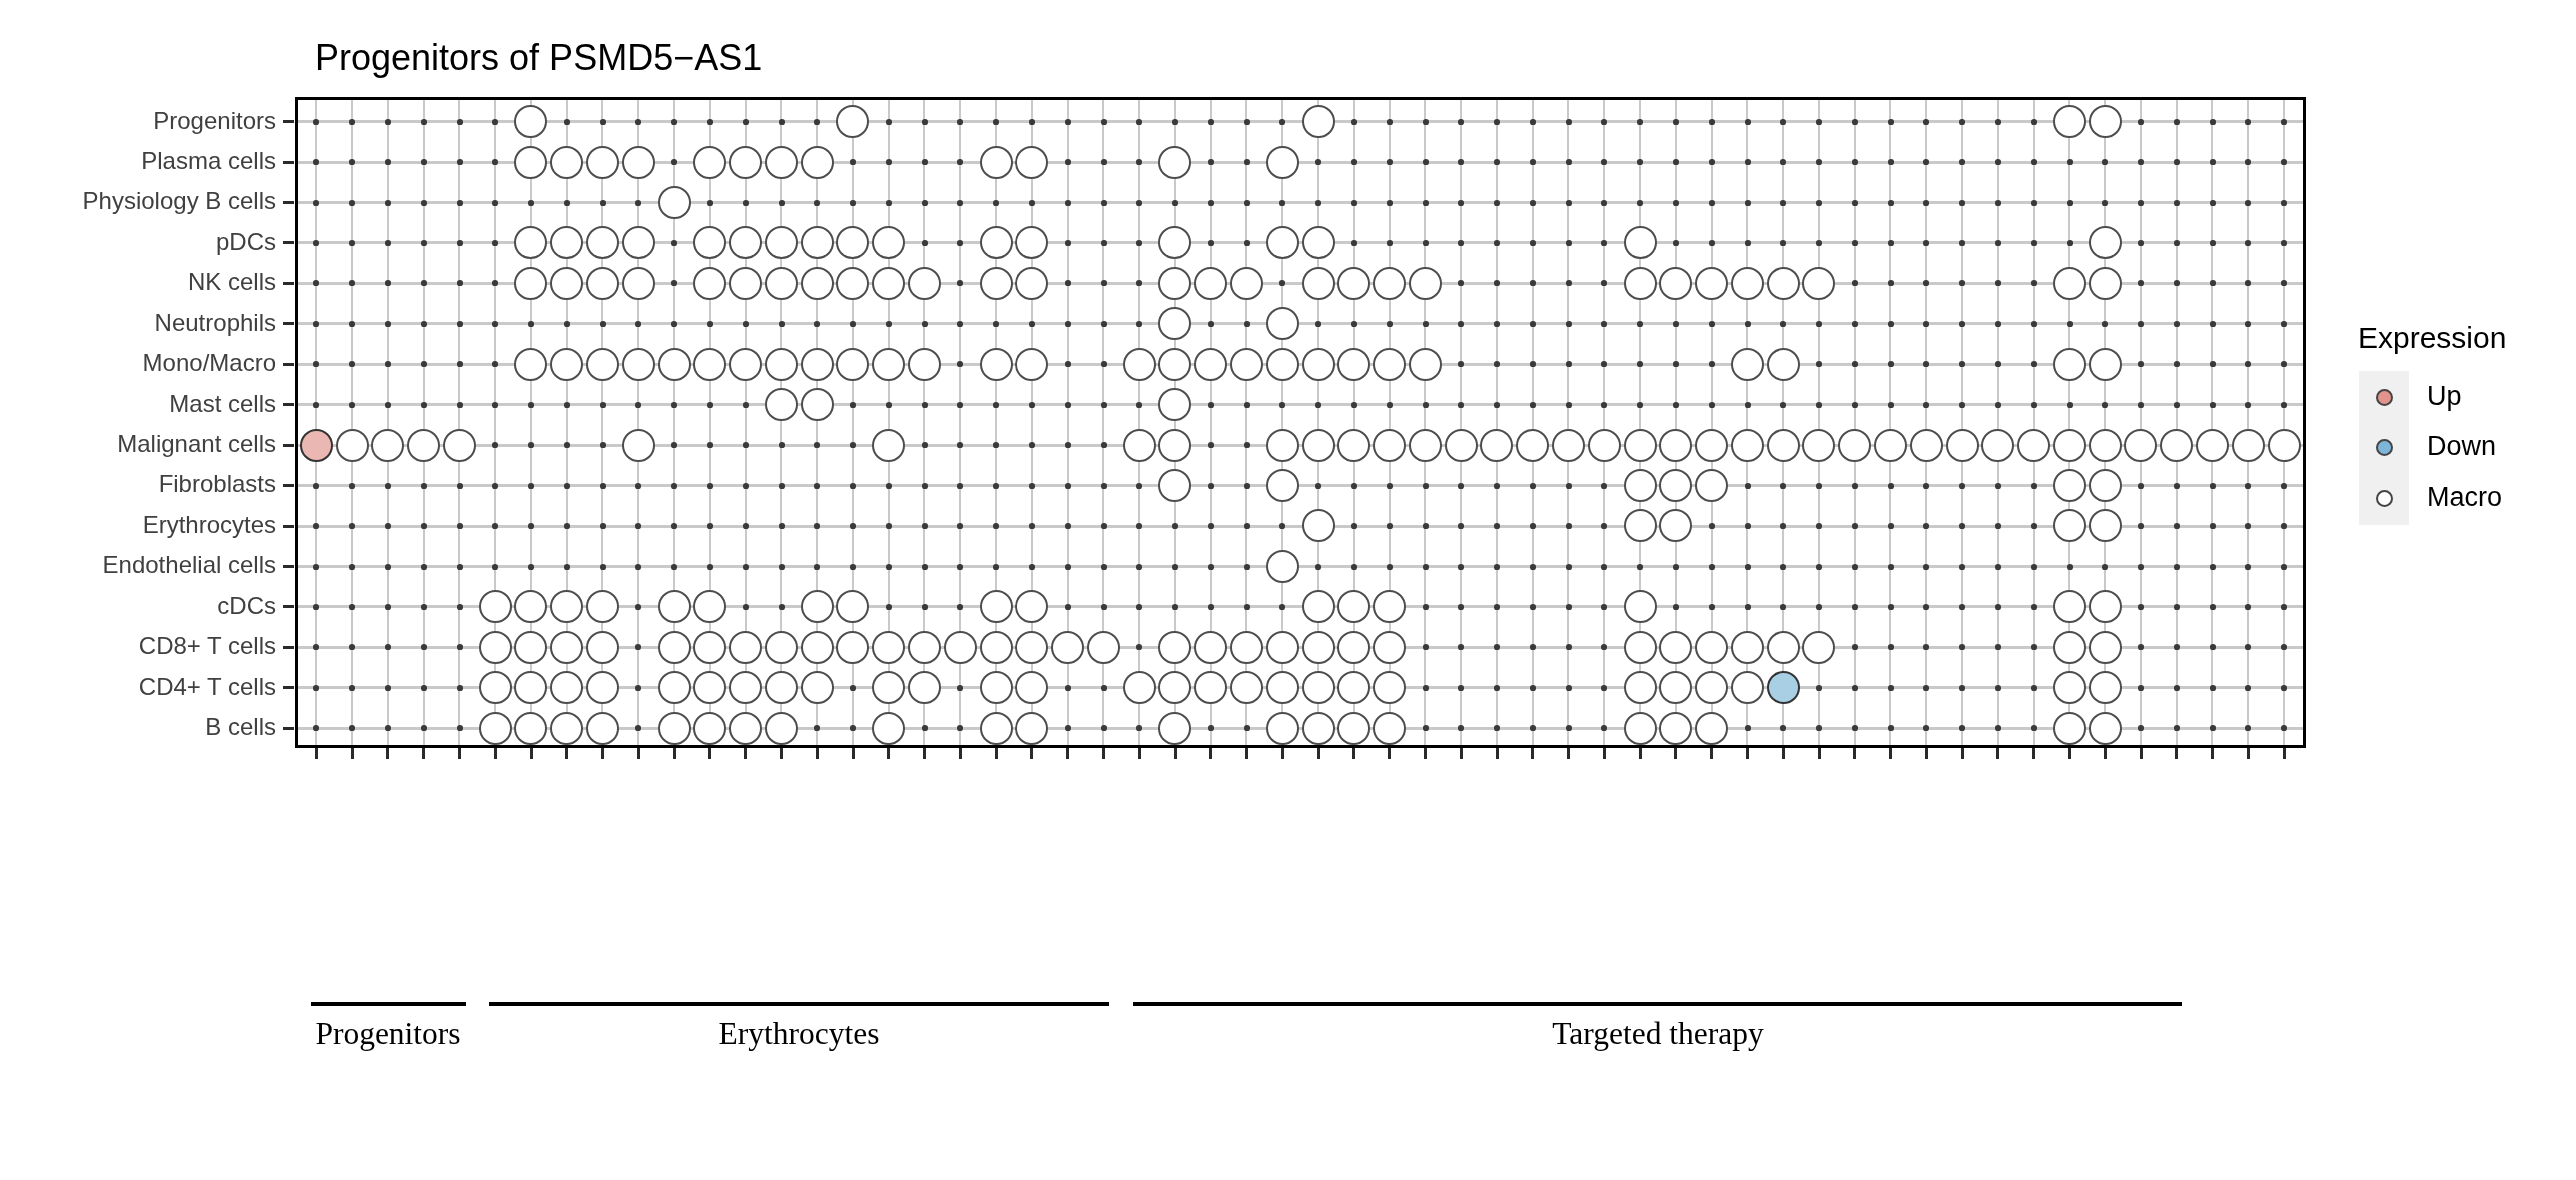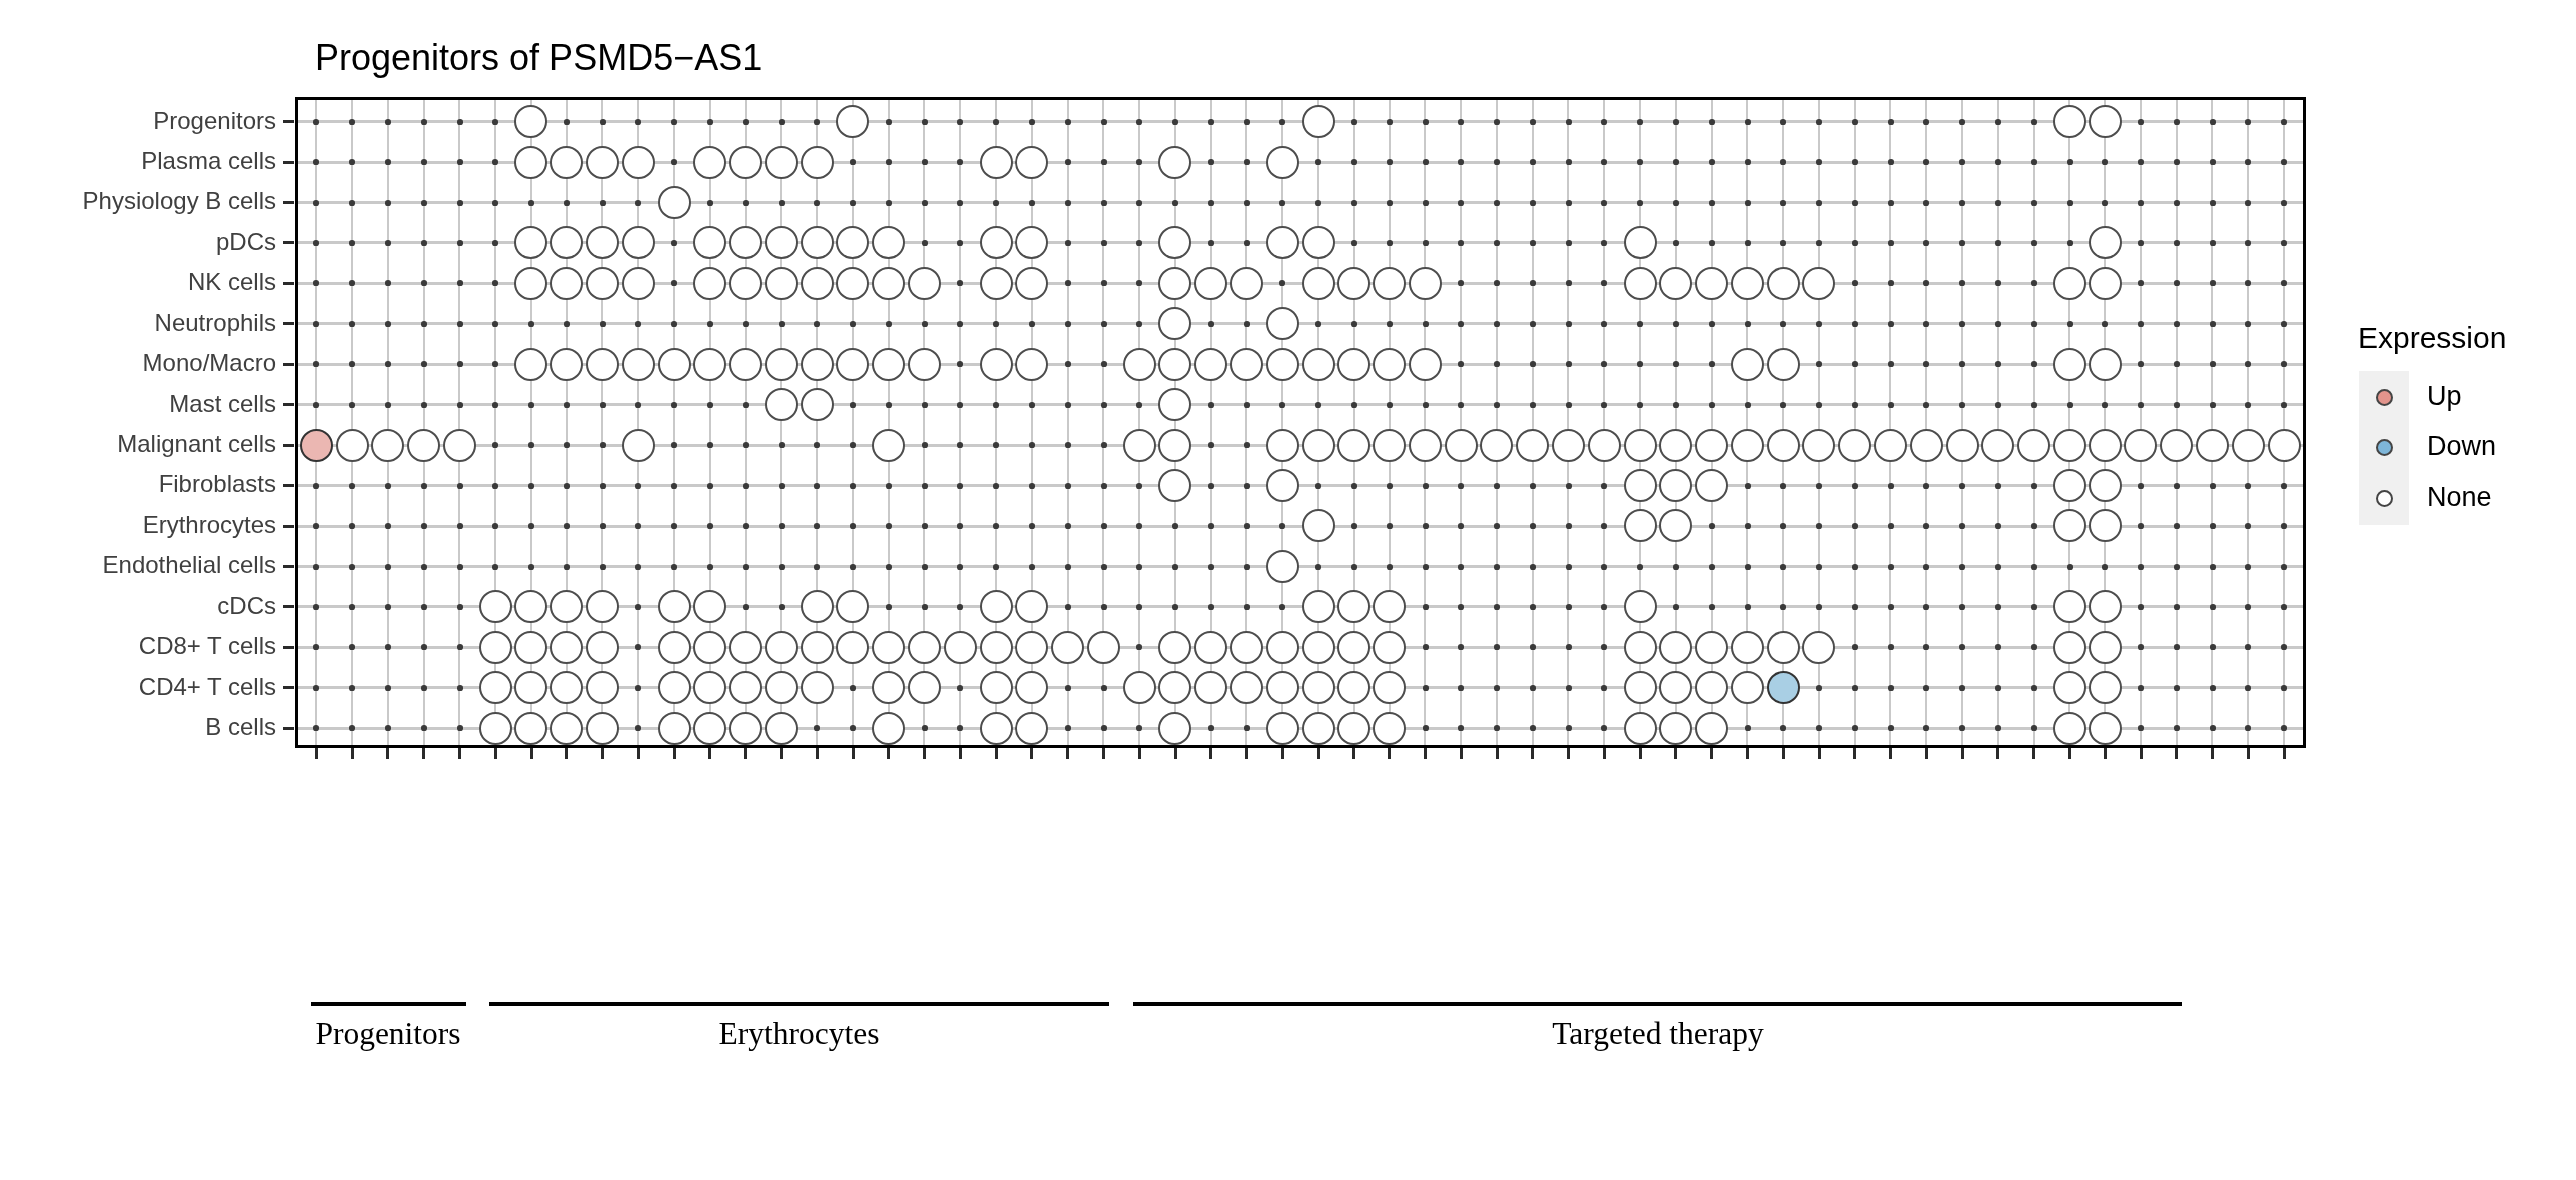--- a/index.html
+++ b/index.html
@@ -1337,16 +1337,16 @@
     </div>
 
   <div id="legend" class="abs">
     <div id="legend-title" class="abs" style="left:2358px;top:321px;">Expression</div>
   <div class="abs keybg" style="left: 2359px; top: 371px; width: 50px; height: 154px;"></div>
       <div class="abs keydot" style="left: 2376px; top: 389px; background: rgb(226, 148, 140);"></div>
       <div class="abs keylab" style="left: 2427px; top: 381px;">Up</div>
       <div class="abs keydot" style="left: 2376px; top: 439px; background: rgb(126, 182, 217);"></div>
       <div class="abs keylab" style="left: 2427px; top: 431px;">Down</div>
       <div class="abs keydot" style="left: 2376px; top: 490px; background: rgb(255, 255, 255);"></div>
-      <div class="abs keylab" style="left: 2427px; top: 482px;">None</div>
+      <div class="abs keylab" style="left: 2427px; top: 482px;">Macro</div>
     </div>
 </div>
 
 
 </body></html>

